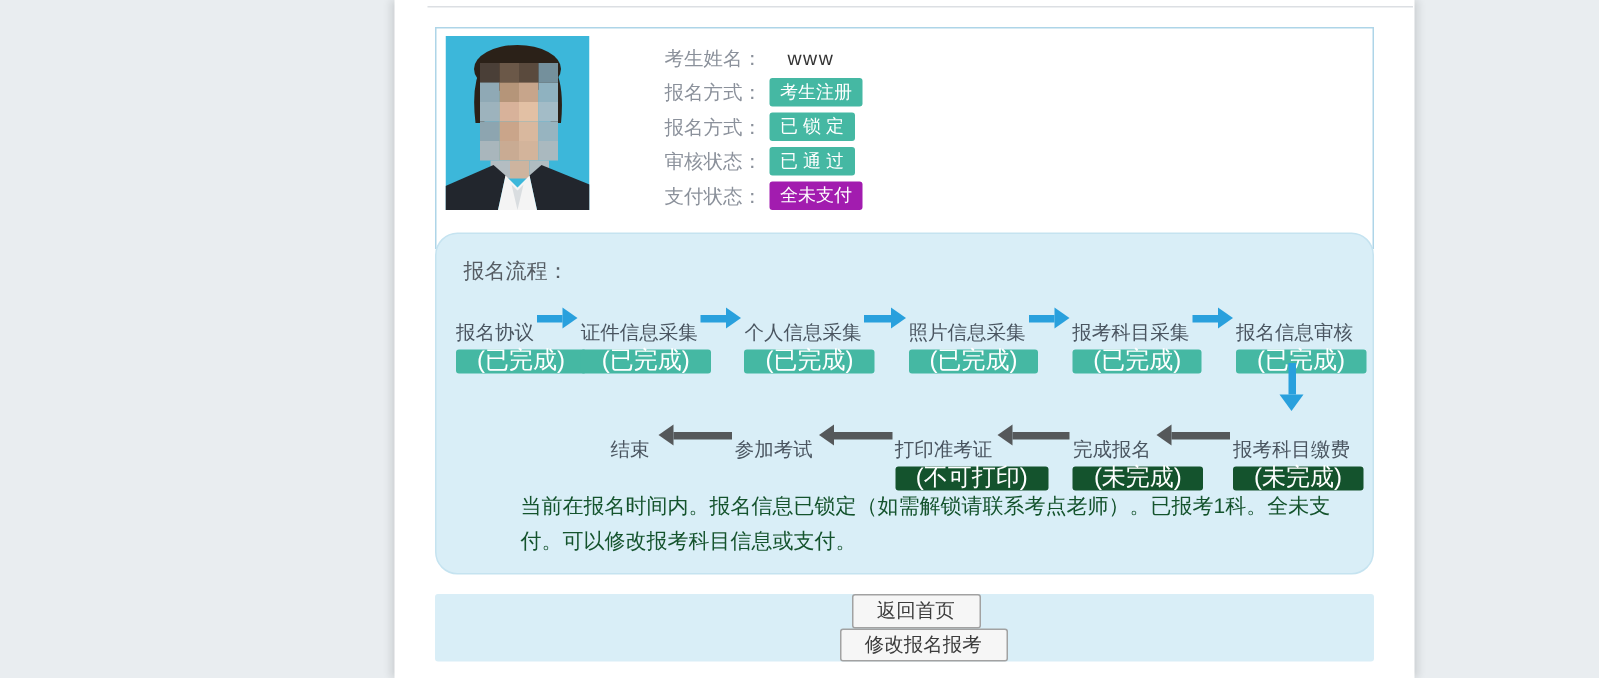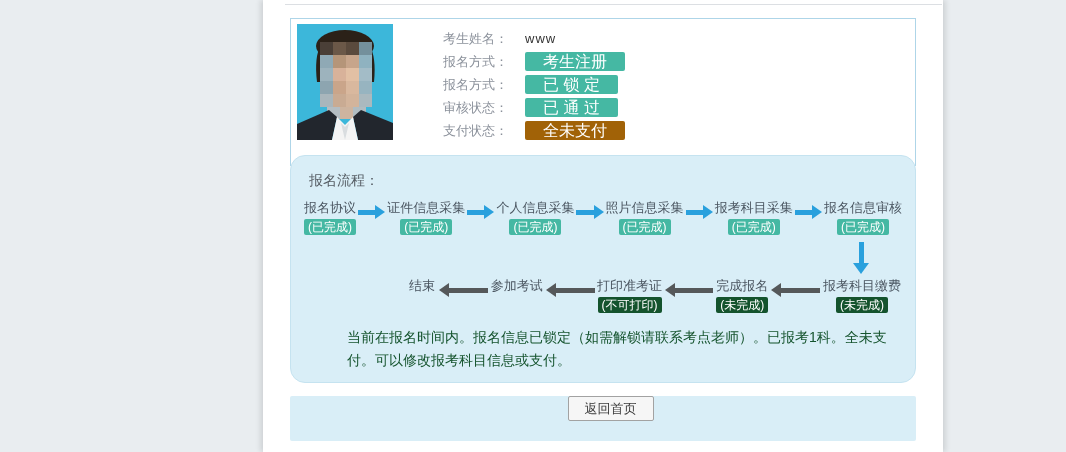--- a/index.html
+++ b/index.html
@@ -29,40 +29,40 @@
     display:block;
   }
   .info-rows {
     position:absolute; left:152px; top:8px; right:10px;
     display:flex; flex-direction:column;
   }
   .info-row { height:23px; display:flex; align-items:center; }
   .info-label { color:#8b919b; font-size:13px; width:70px; }
   .info-value { color:#333; font-size:13px; margin-left:12px; letter-spacing:1px; }
   .badge {
-    margin-left:12px; font-size:16px; color:#fff; line-height:17px;
-    padding:1px 18px; border-radius:2px; white-space:pre;
+    font-size:12px; color:#fff; line-height:17px;
+    padding:1px 7px; border-radius:2px; white-space:pre;
   }
   .badge.green { background:#45b8a3; }
-  .badge.red   { background:#a16207; }
+  .badge.red   { background:#a21caf; }
 
   
   .flow-panel {
     position:absolute; left:27px; top:155px; width:626px; height:228px;
     background:#d9eef7; border:1px solid #c5e3f0; border-radius:15px;
   }
   .flow-title { position:absolute; left:18px; top:16px; font-size:14px; color:#555c63; }
   .flow-row { position:absolute; display:flex; align-items:flex-start; }
   .flow-row1 { top:44px; left:13px; right:13px; }
   .flow-row2 { top:122px; left:116px; right:13px; }
-  .flow-step { display:flex; flex-direction:column; align-items:center; flex-shrink:0; }
+  .flow-step { display:flex; flex-direction:column; align-items:flex-start; flex-shrink:0;margin-top:14px; }
   .step-name { font-size:13px; color:#4a5560; line-height:16px; white-space:nowrap; }
   .step-badge {
-    margin-top:3px; font-size:12px; line-height:16px; color:#fff;
-    padding:0 4px; border-radius:2px; white-space:nowrap;
+    margin-top:3px; font-size:16px; line-height:16px; color:#fff;
+    padding:0 14px; border-radius:2px; white-space:nowrap;
   }
   .step-badge.done    { background:#45b8a3; }
   .step-badge.pending { background:#14532d; }
   .w52{width:52px}.w78{width:78px}.w30{width:30px}.w54{width:54px}.w66{width:66px}.w80{width:80px}
 
   .h-arrow { flex:1 1 auto; display:flex; align-items:center; height:16px; margin:4px 2px 0 2px; }
   .h-arrow .shaft { flex:1; height:5px; }
   .h-arrow.blue .shaft { background:#29a0dd; }
   .h-arrow.dark .shaft { background:#55585a; }
   .head-right { width:0; height:0; border-top:7px solid transparent; border-bottom:7px solid transparent; border-left:10px solid #29a0dd; }
@@ -248,14 +248,15 @@
         <span class="step-name">报考科目缴费</span>
         <span class="step-badge pending">(未完成)</span>
       </div>
     </div>
 
     <div class="flow-message">当前在报名时间内。报名信息已锁定（如需解锁请联系考点老师）。已报考1科。全未支付。可以修改报考科目信息或支付。</div>
   </div>
 
   <div class="action-bar">
     <button class="btn">返回首页</button>
+    <button class="btn">修改报名报考</button>
   </div>
 </div>
 
 </body></html>

